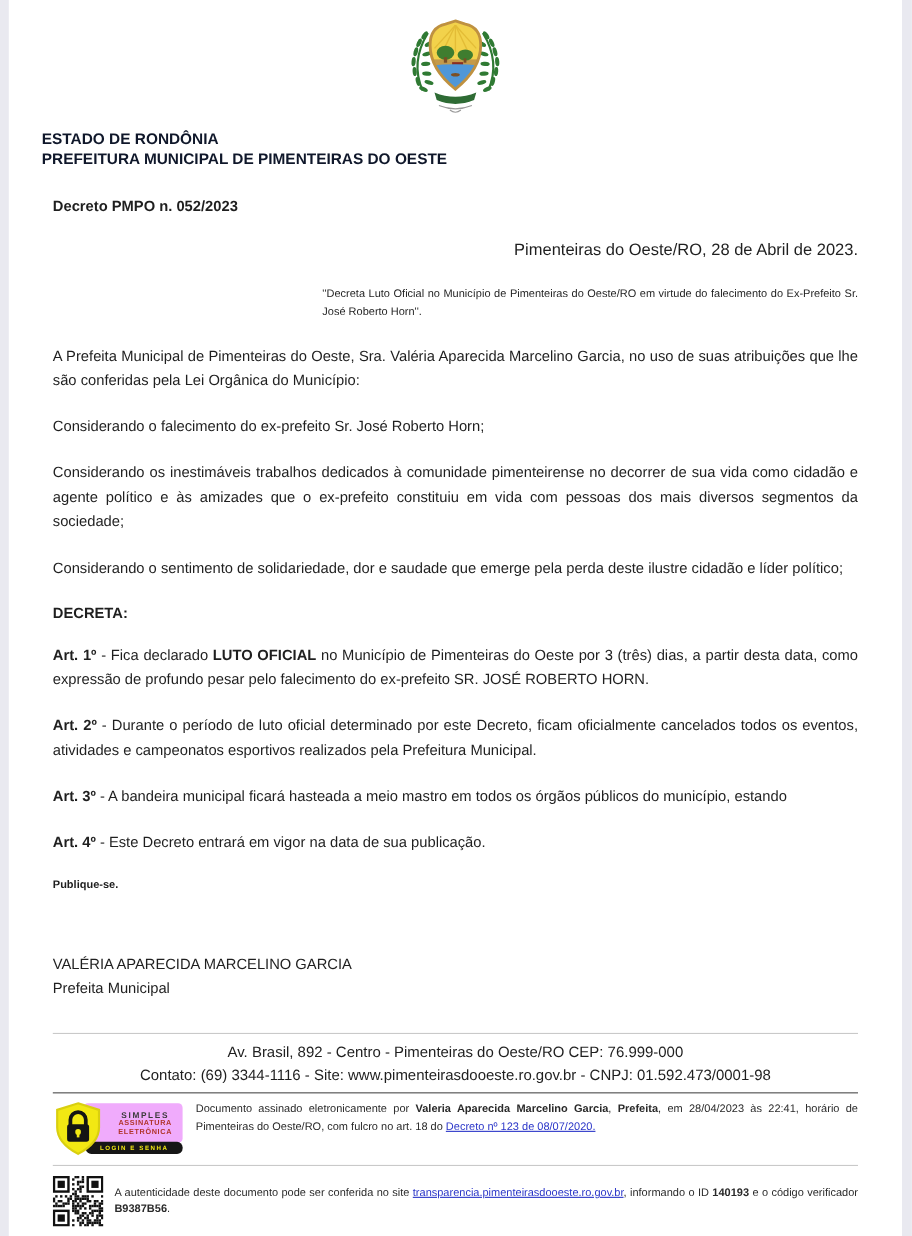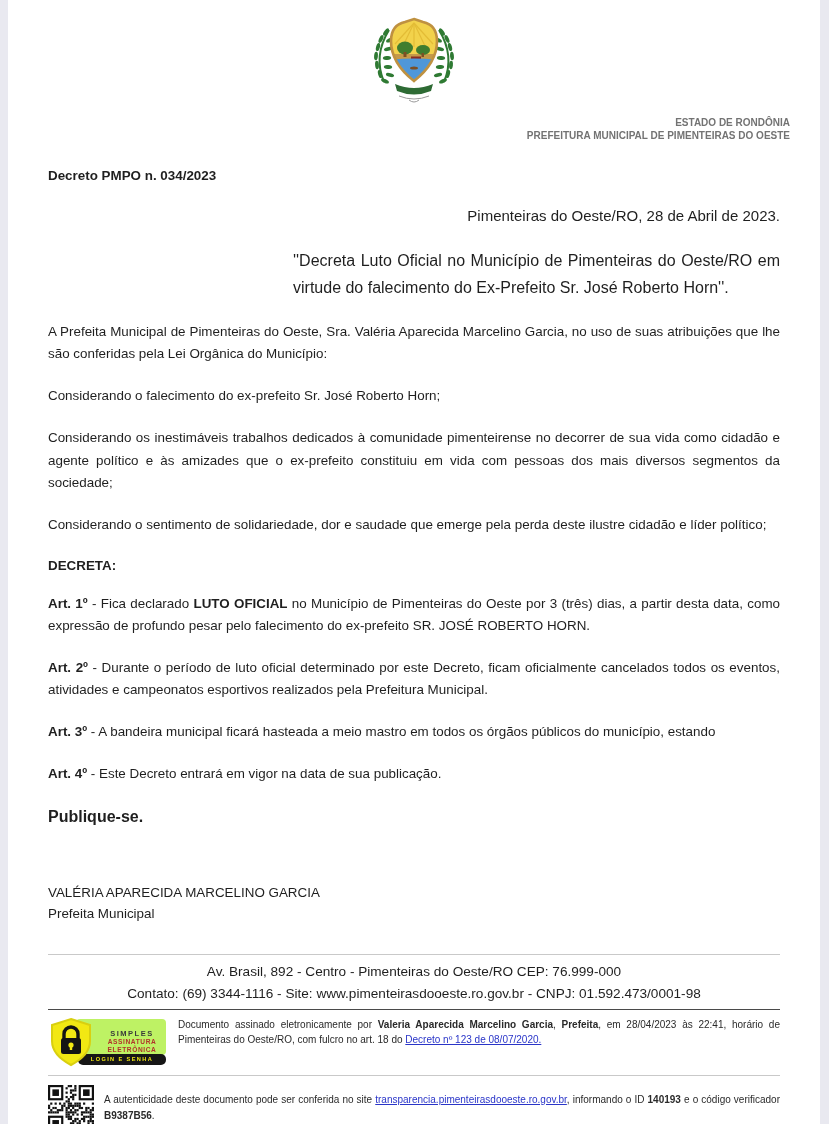--- a/index.html
+++ b/index.html
@@ -17,42 +17,42 @@
     background:#ffffff;
     padding:14px 30px 0 30px;
     position:relative;
   }
   .content { padding:0 10px; }
 
   
   .crest-wrap { text-align:center; }
   .crest { display:inline-block; }
   .org-header {
-    text-align:right;
+    text-align:left;
     font-weight:bold;
-    font-size:10px;
+    font-size:14px;
     line-height:1.32;
     margin-top:2px;
-    color:#737373;
+    color:#0f172a;
   }
 
   
   .decree-number { font-weight:bold; font-size:13.4px; margin-top:26px; }
   .dateline { text-align:right; font-size:15px; margin-top:24px; }
   .epigraph {
     margin-top:24px; margin-left:245px;
-    font-size:16px; line-height:1.65; text-align:justify;
+    font-size:10px; line-height:1.65; text-align:justify;
   }
   p.body-par {
     font-size:13.4px; line-height:1.65; text-align:justify;
     margin:20px 0 0 0;
   }
   .decreta { font-weight:bold; font-size:13.4px; margin-top:22px; }
   .bold { font-weight:bold; }
-  .publish { font-weight:bold; font-size:16px; margin-top:22px; }
+  .publish { font-weight:bold; font-size:10px; margin-top:22px; }
 
   .sig-block { margin-top:56px; font-size:13.4px; line-height:1.6; }
   .sig-name { font-weight:normal; }
 
   
   .divider-light { border:none; border-top:1px solid #c9c9c9; margin:0; }
   .divider-dark  { border:none; border-top:1.5px solid #4a4a4a; margin:0; }
   .footer-address {
     text-align:center; font-size:13.6px; line-height:1.55;
     padding:6px 0 5px 0;
@@ -60,22 +60,22 @@
   .top-gap { margin-top:30px; }
 
   
   .esig-row {
     display:flex; align-items:flex-start; gap:12px;
     padding:7px 0 8px 0;
   }
   .esig-badge { position:relative; width:118px; height:50px; flex:0 0 auto; }
   .esig-badge .yellow-rect {
     position:absolute; left:28px; top:2px; width:90px; height:36px;
-    background:#bef264; border-radius:4px;
-    display:flex; flex-direction:column; justify-content:flex-end; align-items:center;
+    background:#f0abfc; border-radius:4px;
+    display:flex; flex-direction:column; justify-content:center; align-items:center;
     padding-left:22px;
   }
   .esig-brand { font-size:7.5px; font-weight:bold; color:#3a3a3a; letter-spacing:1.5px; }
   .esig-red { font-size:6.6px; font-weight:bold; color:#b0342a; letter-spacing:0.6px; line-height:1.25; }
   .esig-banner {
     position:absolute; left:30px; top:37px; width:88px; height:11px;
     background:#161616; border-radius:5px;
     display:flex; align-items:center; justify-content:center;
   }
   .esig-banner span { font-size:5.6px; font-weight:bold; color:#f2e813; letter-spacing:1.4px; }
@@ -169,21 +169,21 @@
     </svg>
 
     <div class="org-header">
       <div>ESTADO DE RONDÔNIA</div>
       <div>PREFEITURA MUNICIPAL DE PIMENTEIRAS DO OESTE</div>
     </div>
   </div>
 
   <div class="content">
 
-    <div class="decree-number">Decreto PMPO n. 034/2023</div>
+    <div class="decree-number">Decreto PMPO n. 052/2023</div>
 
     <div class="dateline">Pimenteiras do Oeste/RO, 28 de Abril de 2023.</div>
 
     <div class="epigraph">''Decreta Luto Oficial no Município de Pimenteiras do Oeste/RO em virtude do falecimento do Ex-Prefeito Sr. José Roberto Horn''.</div>
 
     <p class="body-par" style="margin-top:20px"><span>A Prefeita Municipal de Pimenteiras do Oeste, Sra. Valéria Aparecida Marcelino Garcia, no uso de suas atribuições que lhe são conferidas pela Lei Orgânica do Município:</span></p>
 
     <p class="body-par"><span>Considerando o falecimento do ex-prefeito Sr. José Roberto Horn;</span></p>
 
     <p class="body-par"><span>Considerando os inestimáveis trabalhos dedicados à comunidade pimenteirense no decorrer de sua vida como cidadão e agente político e às amizades que o ex-prefeito constituiu em vida com pessoas dos mais diversos segmentos da sociedade;</span></p>

